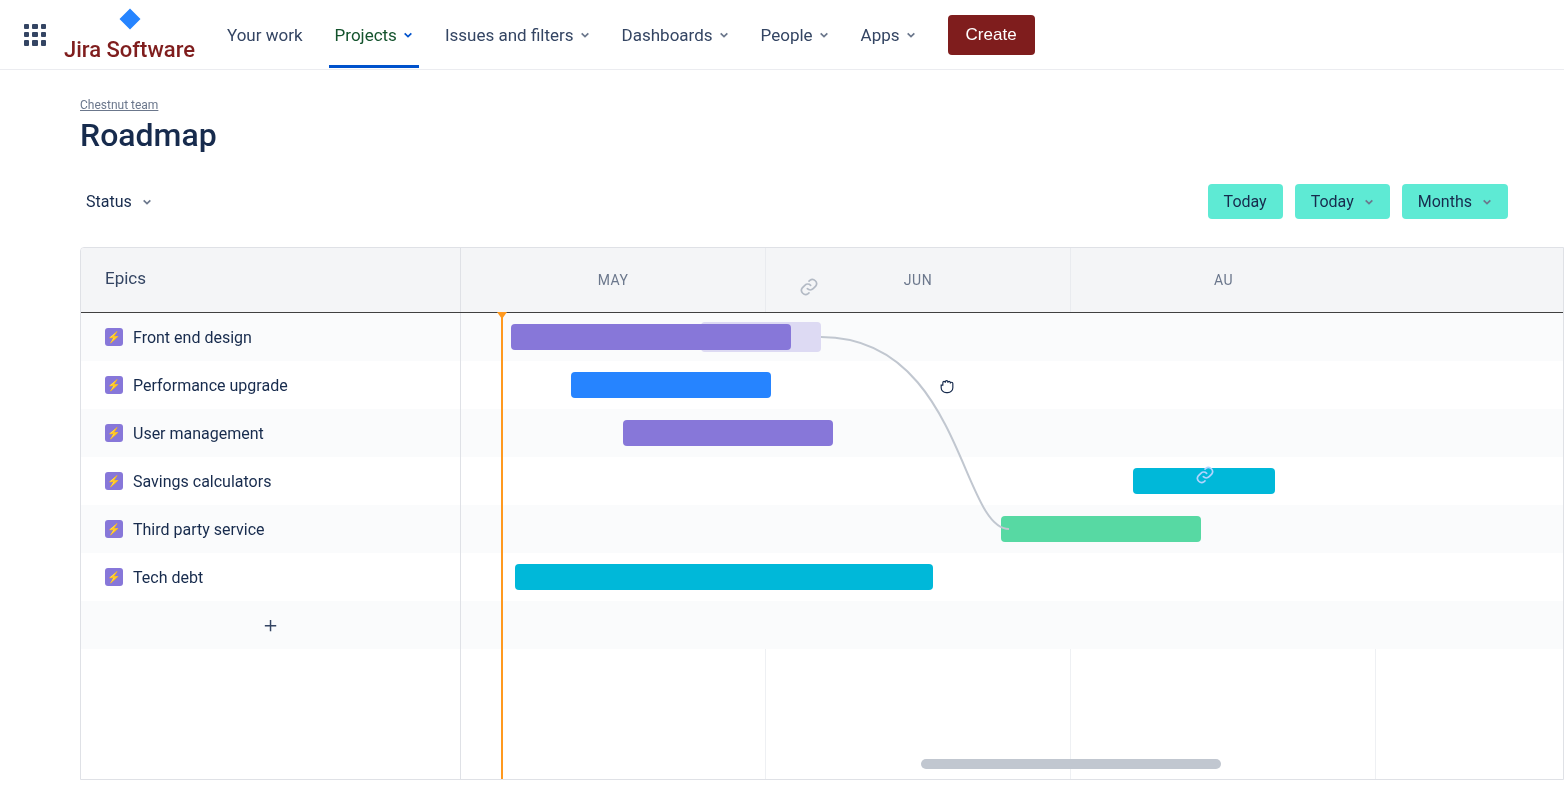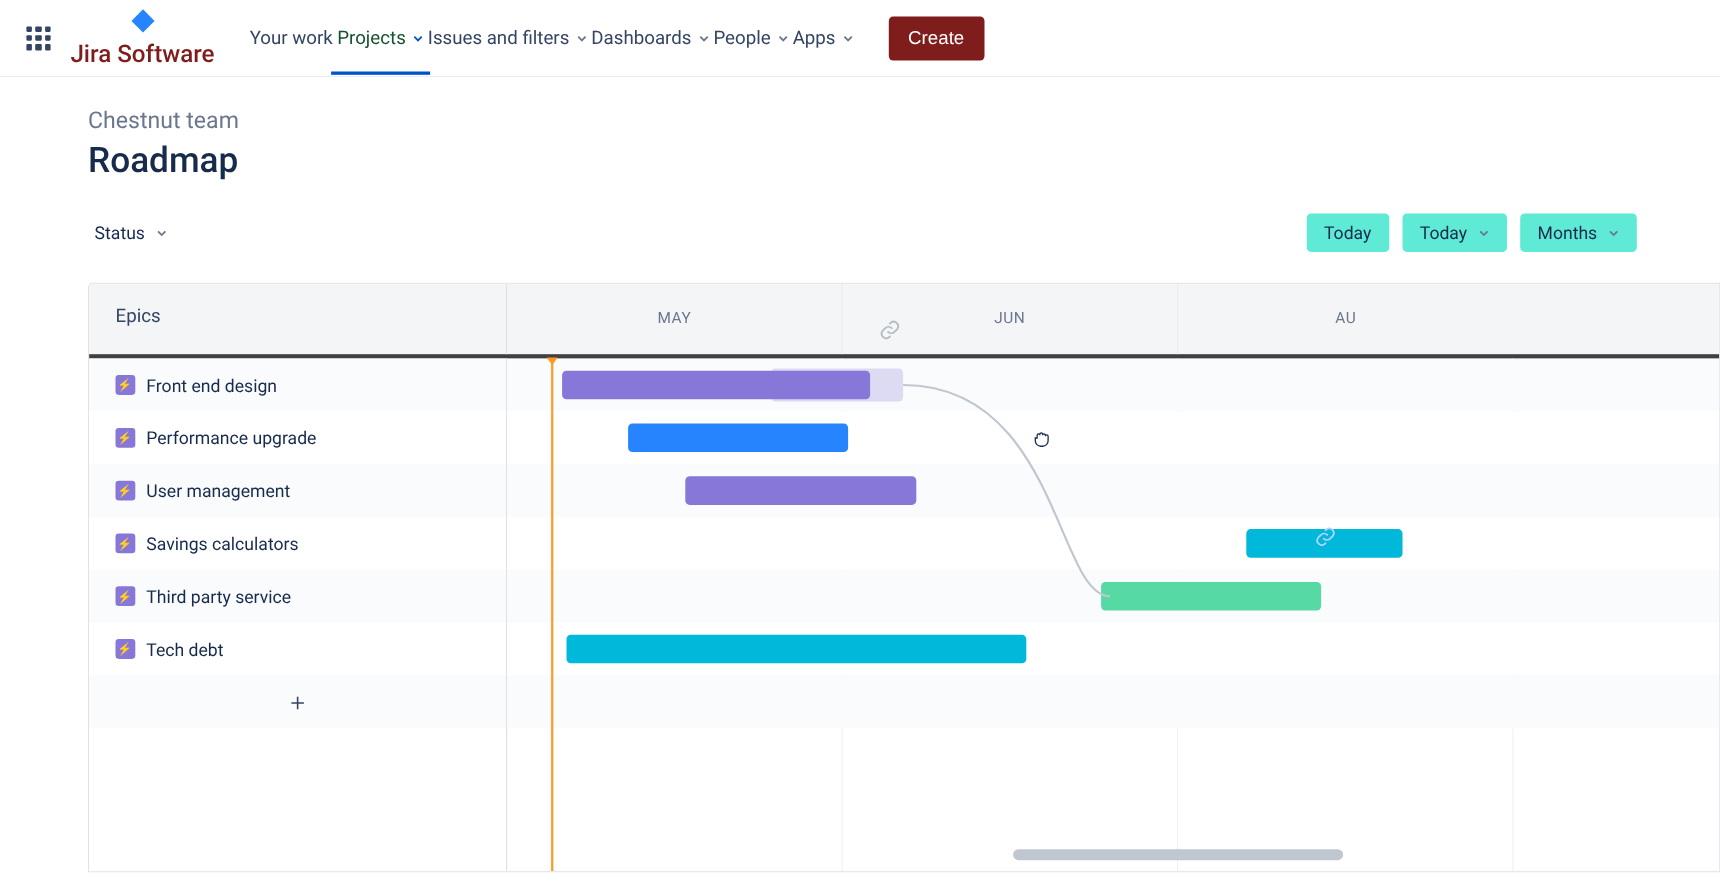--- a/index.html
+++ b/index.html
@@ -8,51 +8,51 @@
 
   
   .topnav {
     display: flex; align-items: center; height: 70px; padding: 0 24px;
     border-bottom: 1px solid #ebecf0; gap: 18px;
   }
   .app-switcher { width: 22px; height: 22px; display: grid; grid-template-columns: repeat(3,1fr); grid-template-rows: repeat(3,1fr); gap: 3px; cursor: pointer; }
   .app-switcher span { background: #344563; border-radius: 1px; }
   .logo { display: flex; align-items: center; gap: 6px; color: #7f1d1d; font-weight: 500; font-size: 22px; cursor: pointer; flex-direction: column; }
   .logo svg { width: 24px; height: 24px; }
-  .navlinks { display: flex; align-items: center; margin-left: 12px; }
+  .navlinks { display: flex; align-items: center; gap: 28px; margin-left: 12px; }
   .navitem { font-size: 17px; color: #344563; cursor: pointer; display: flex; align-items: center; gap: 6px; padding: 22px 2px; position: relative; }
   .navitem.active { color: #14532d; }
   .navitem.active::after { content: ""; position: absolute; left: -4px; right: -4px; bottom: -1px; height: 3px; background: #0052CC; }
   .caret-down { width: 10px; height: 10px; }
   .caret-down polyline { stroke:#6B778C; stroke-width:2; fill:none; }
   .navitem.active .caret-down polyline { stroke:#0052CC; }
   .btn-primary { background: #7f1d1d; color: #fff; border: none; border-radius: 4px; padding: 10px 18px; font-size: 17px; cursor: pointer; margin-left: 12px; }
 
   
   .page { padding: 28px 0 0 80px; }
-  .breadcrumb { color: #6B778C; font-size: 21px; }
+  .breadcrumb { color: #6B778C; font-size: 12px; text-decoration: underline; }
   .titlebar { display: flex; align-items: center; justify-content: flex-start; margin-top: 4px; }
   .pagetitle { font-size: 32px; font-weight: 500; color: #172B4D; }
   .titlebar-right { margin-left: auto; display: flex; align-items: center; gap: 24px; padding-right: 56px; }
   .share { display: flex; align-items: center; gap: 8px; font-size: 17px; cursor: pointer; }
   .share svg { width: 20px; height: 20px; }
   .updated { display: flex; align-items: center; gap: 10px; }
   .avatar { width: 28px; height: 28px; border-radius: 50%; background: radial-gradient(circle at 35% 35%, #e8b98f 30%, #c38b5d 70%); border: 1px solid #c38b5d; }
   .updated-text { font-size: 14px; color: #6B778C; letter-spacing: .2px; }
 
   
-  .filterrow { display: flex; align-items: center; margin-top: 30px; padding-right: 76px; }
+  .filterrow { display: flex; align-items: center; margin-top: 30px; padding-right: 56px; }
   .drop { display: inline-flex; align-items: center; gap: 10px; font-size: 16px; color: #172B4D; cursor: pointer; padding: 8px 6px; border-radius: 4px; }
   .filterrow-right { margin-left: auto; display: flex; gap: 12px; }
   .chip { background: #5eead4; border-radius: 4px; padding: 8px 16px; font-size: 16px; display: inline-flex; align-items: center; gap: 10px; cursor: pointer; }
 
   
   .roadmap { margin-top: 28px; border: 1px solid #dfe1e6; border-top-left-radius: 4px; overflow: hidden; position: relative; }
   .rm-row { display: grid; grid-template-columns: 380px 1fr; }
-  .rm-header { background: #f4f5f7; border-bottom: 4px solid #404040; }
+  .rm-header { background: #f4f5f7; border-bottom: 1px solid #404040; }
   .rm-header .left { padding: 20px 24px; font-size: 17px; color: #344563; border-right: 1px solid #dfe1e6; }
   .rm-header .right { display: grid; grid-template-columns: repeat(4, 305px); }
   .rm-header .month { text-align: center; font-size: 14px; letter-spacing: .5px; color: #6B778C; padding: 24px 0; border-right: 1px solid #e9ebef; position: relative; }
   .rm-header .month:last-child { border-right: none; }
 
   .rm-body { position: relative; }
   .rm-body .cols { position: absolute; inset: 0; display: grid; grid-template-columns: 380px repeat(4, 305px); pointer-events: none; z-index: 0; }
   .rm-body .cols div { border-right: 1px solid #eef0f3; }
   .rm-body .cols div:first-child { border-right: 1px solid #dfe1e6; background: #fff; }
 

